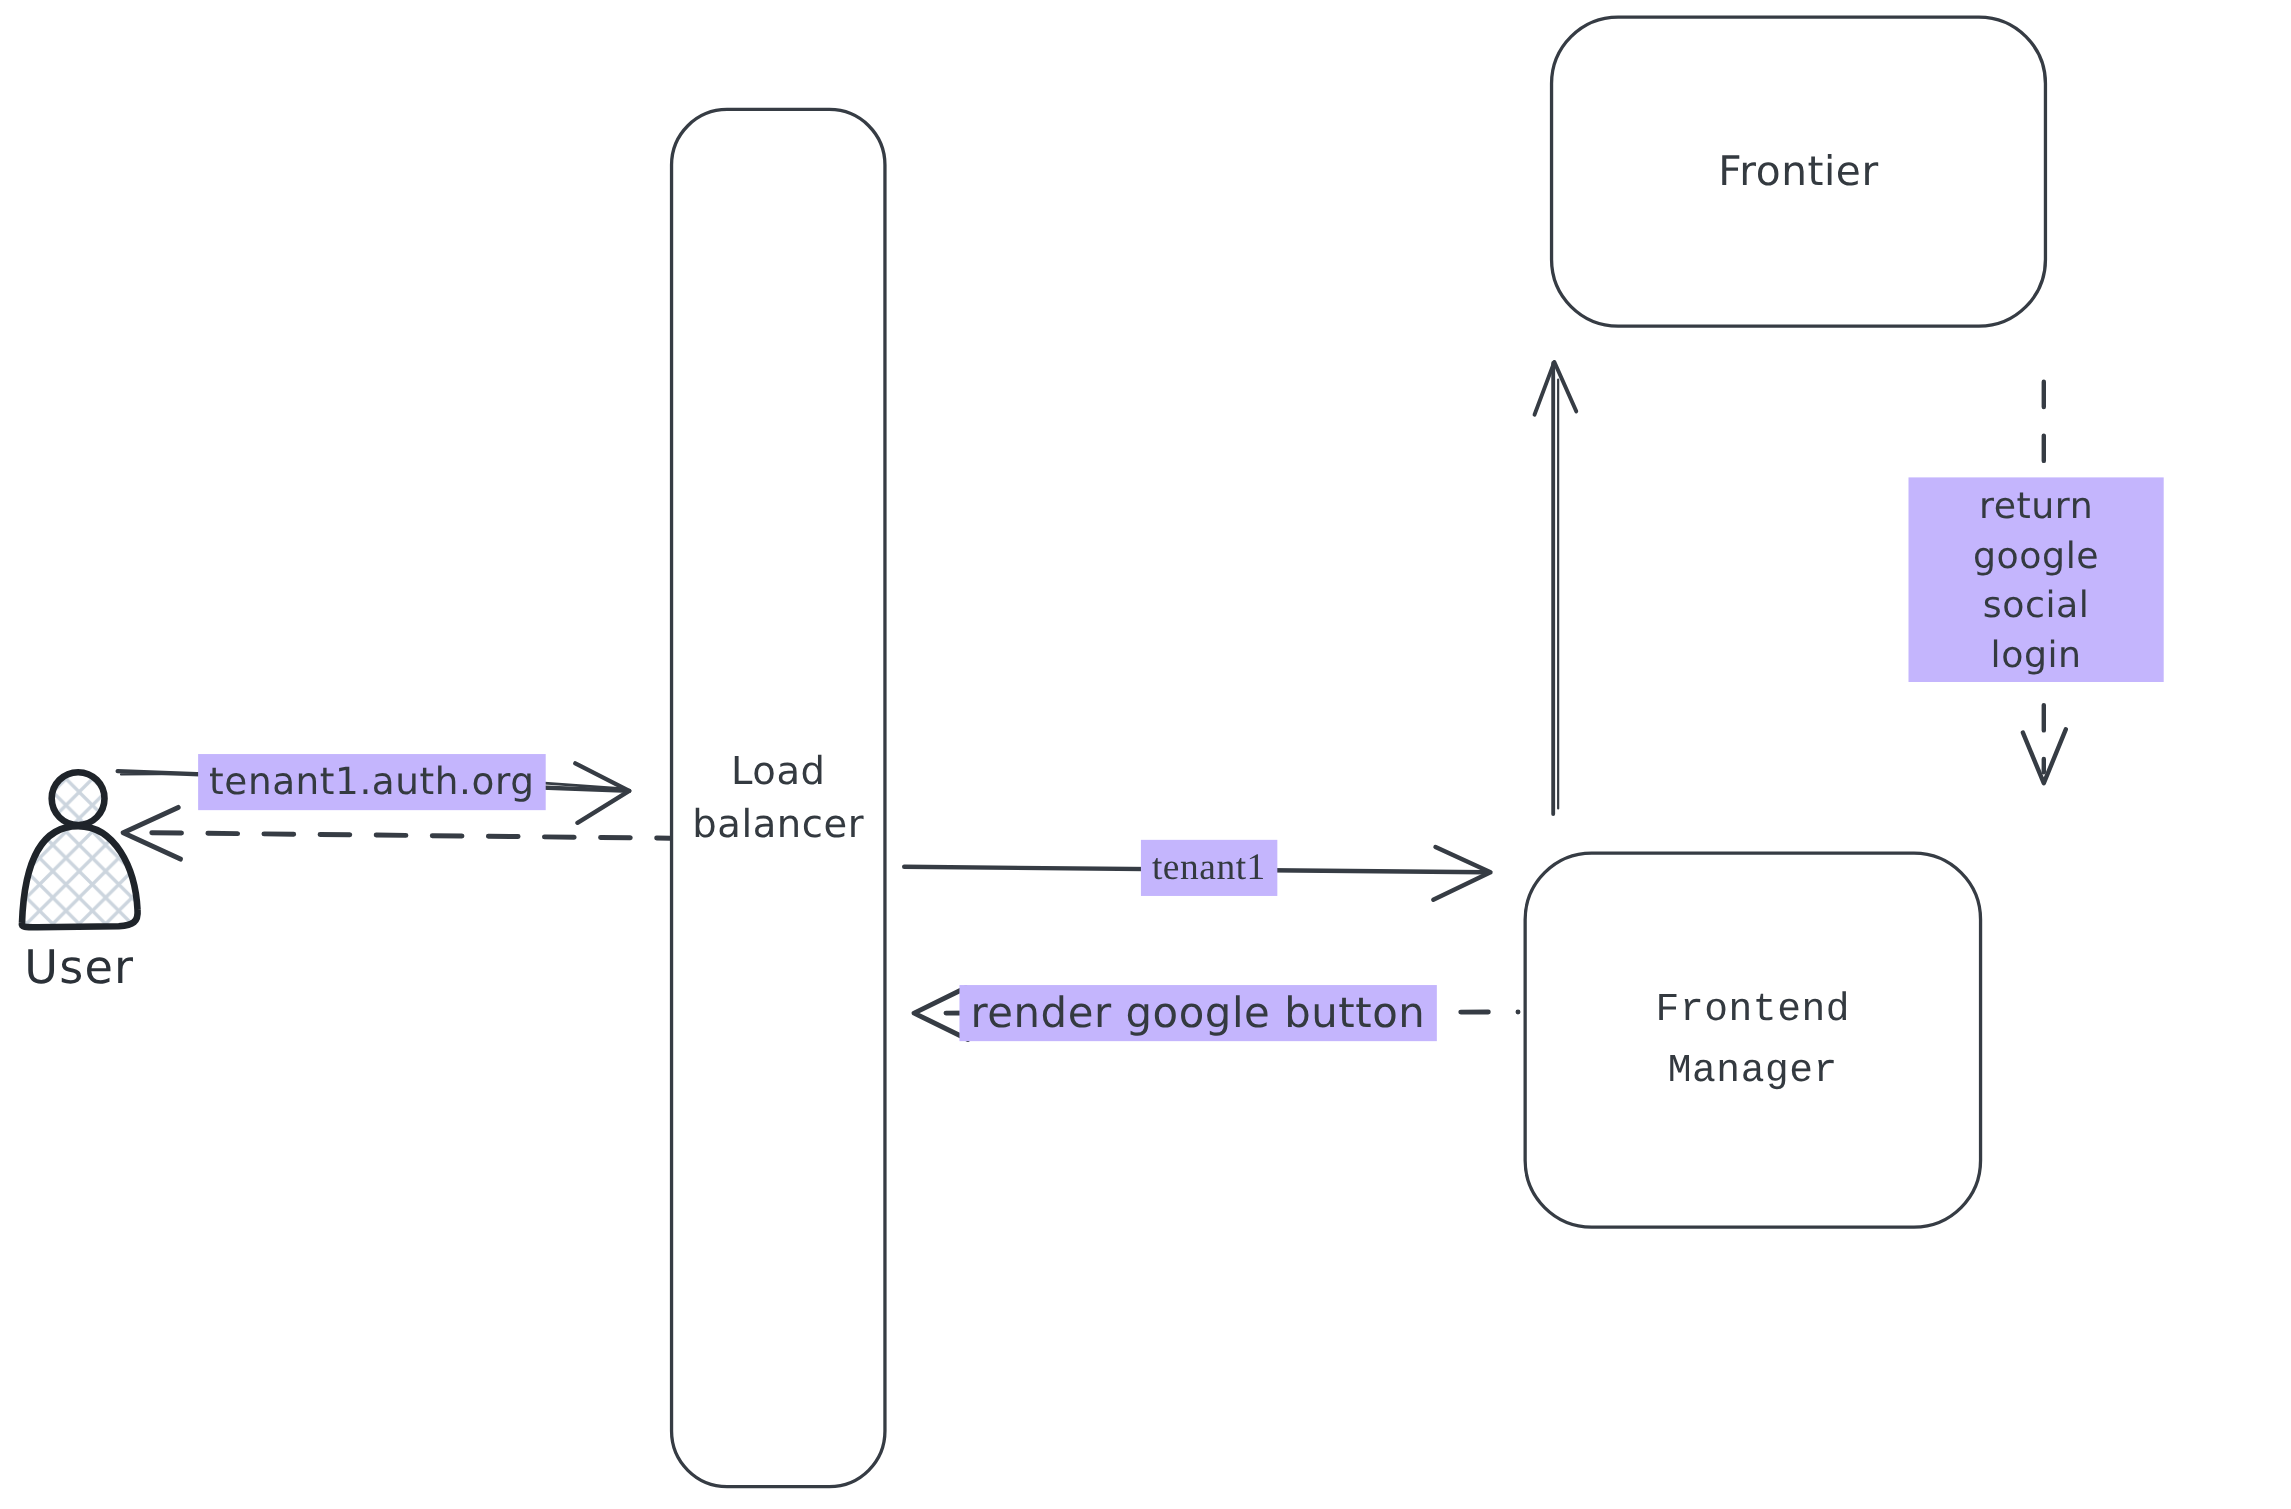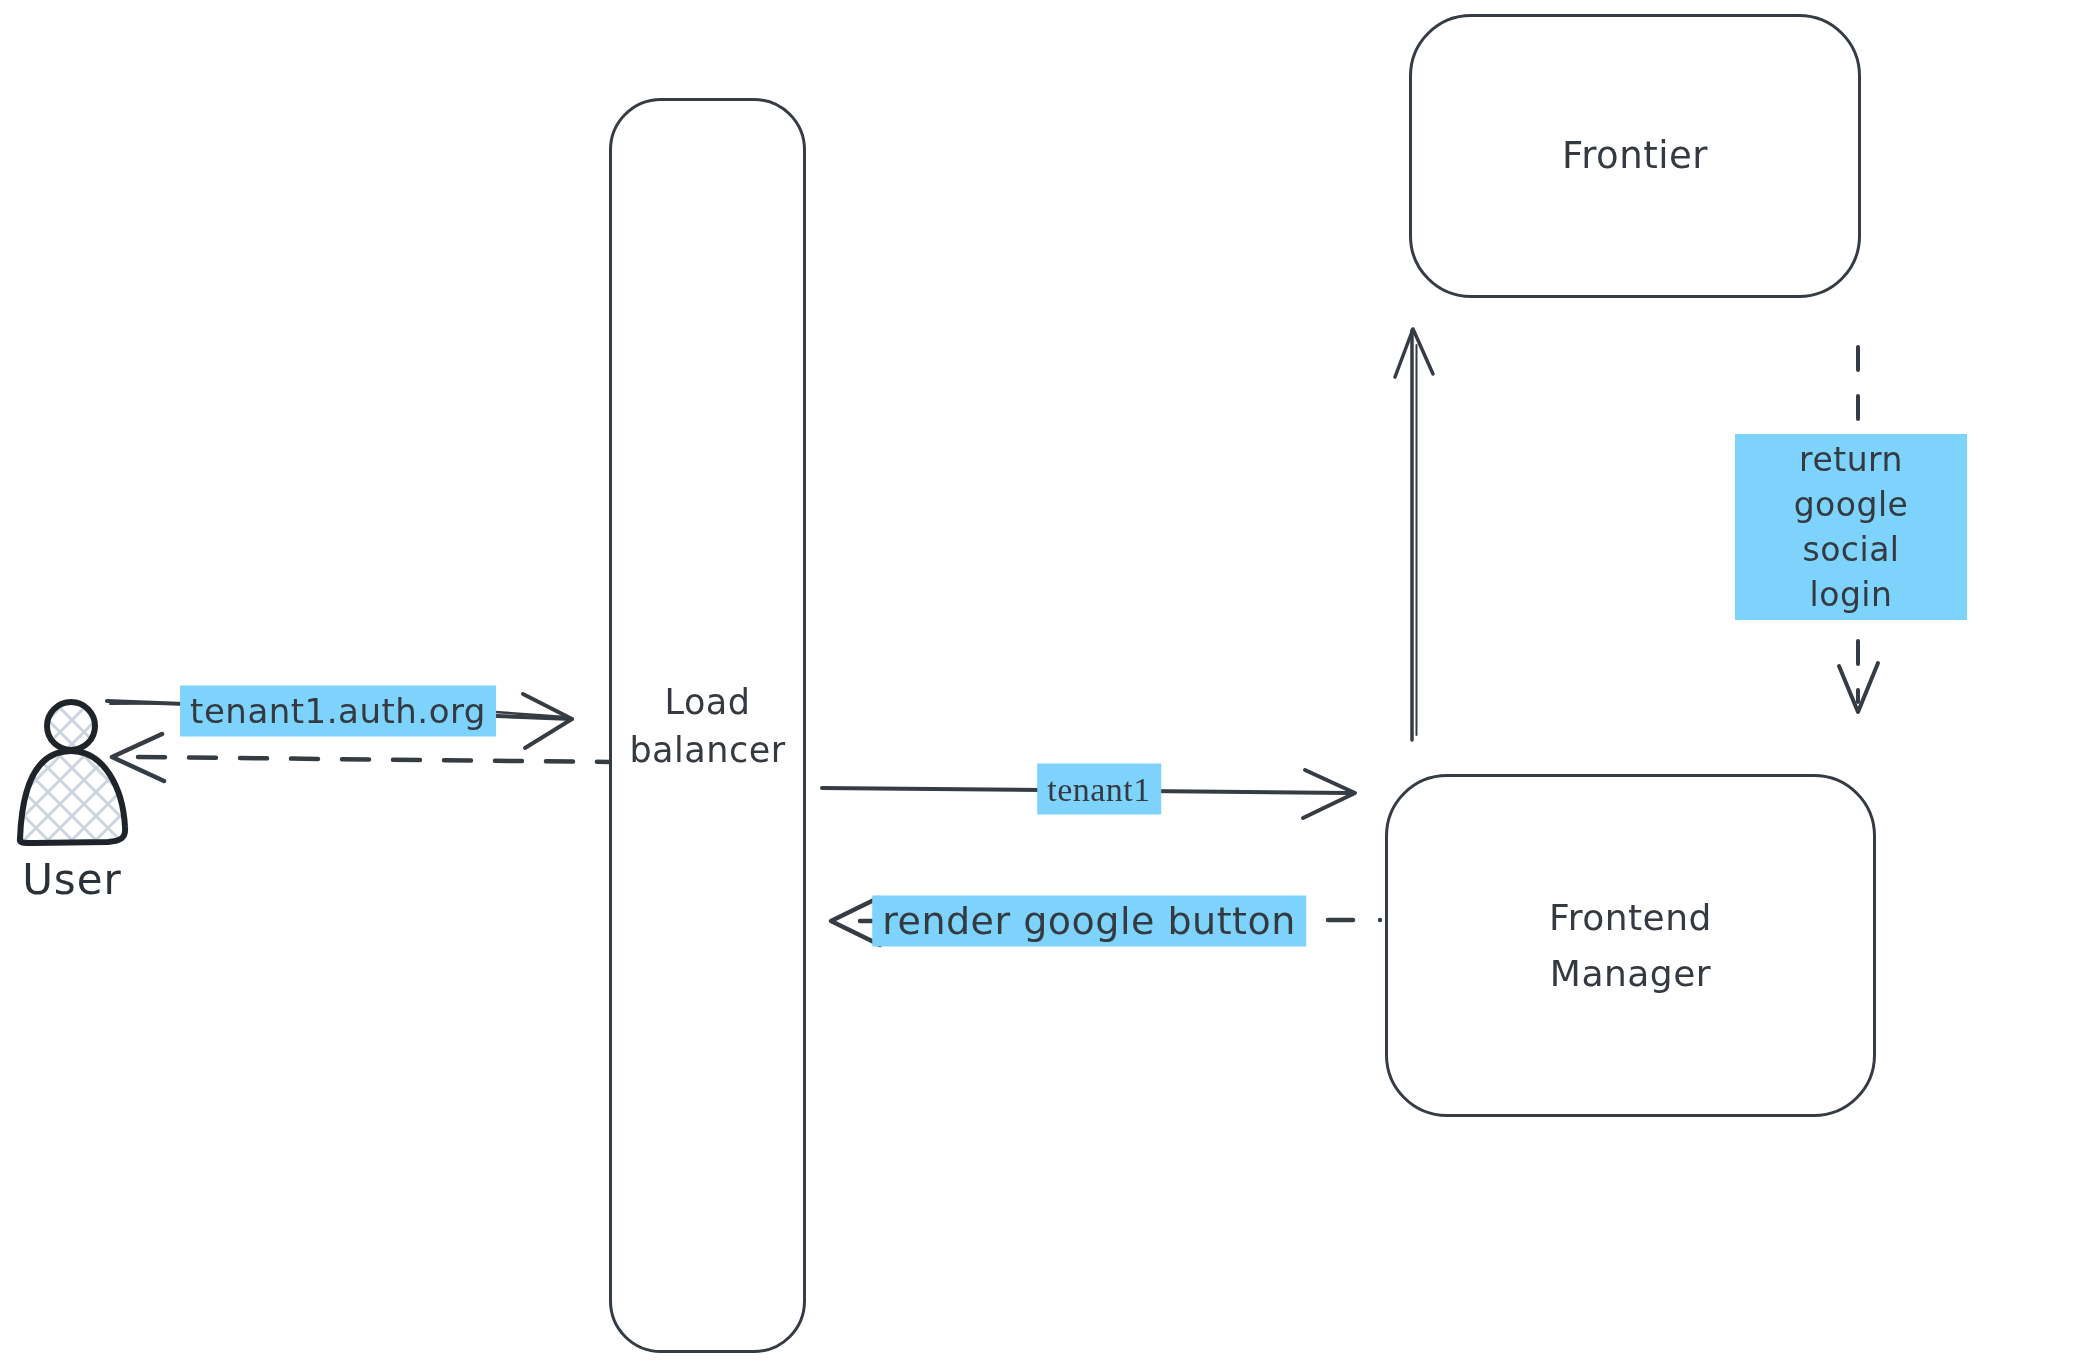--- a/index.html
+++ b/index.html
@@ -43,29 +43,30 @@
     width: 197px; height: 1255px;
     border-radius: 52px;
   }
   #frontier {
     left: 1409px; top: 14px;
     width: 452px; height: 284px;
     border-radius: 62px;
   }
   #frontend-manager {
     left: 1385px; top: 774px;
-    width: 491px; height: 343px;
+    width: 417px; height: 343px;
     border-radius: 62px;
+    font-family: Liberation Mono, monospace;
   }
   #frontier .box-label { font-size: 37px; }
   #frontend-manager .box-label { font-size: 36px; line-height: 56px; }
   .edge-label {
     position: absolute;
     transform: translate(-50%, -50%);
-    background: #7dd3fc;
+    background: #c4b5fd;
     padding: 3px 10px;
     font-size: 33px;
     line-height: 45px;
     color: #343a40;
     text-align: center;
     white-space: pre-line;
     letter-spacing: 0.5px;
   }
   #label-user-to-lb    { left: 338px;  top: 711px; font-size: 34px; }
   #label-lb-to-fm      { left: 1099px; top: 789px; font-size: 34px; font-family: Liberation Serif, serif; }

